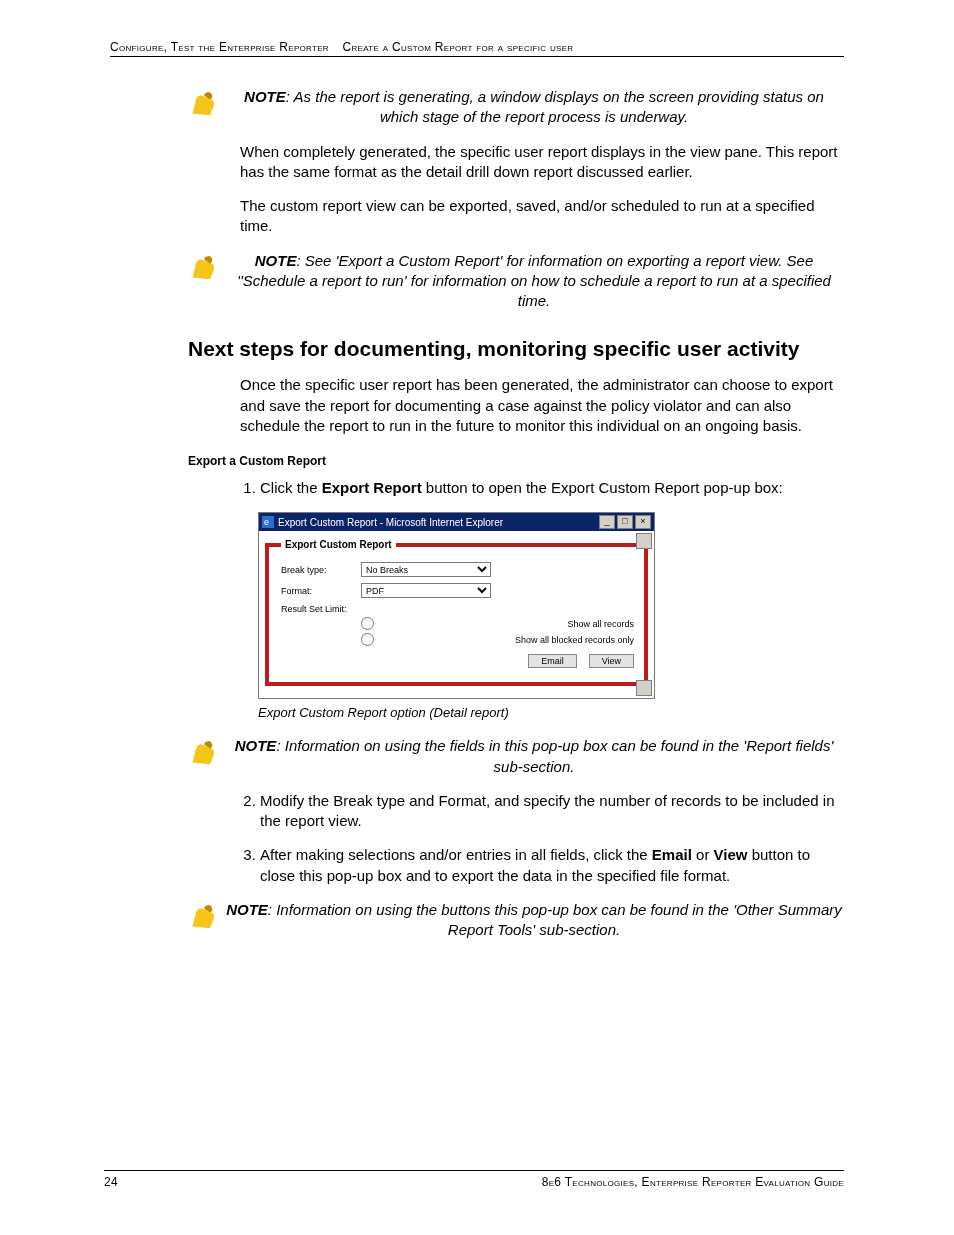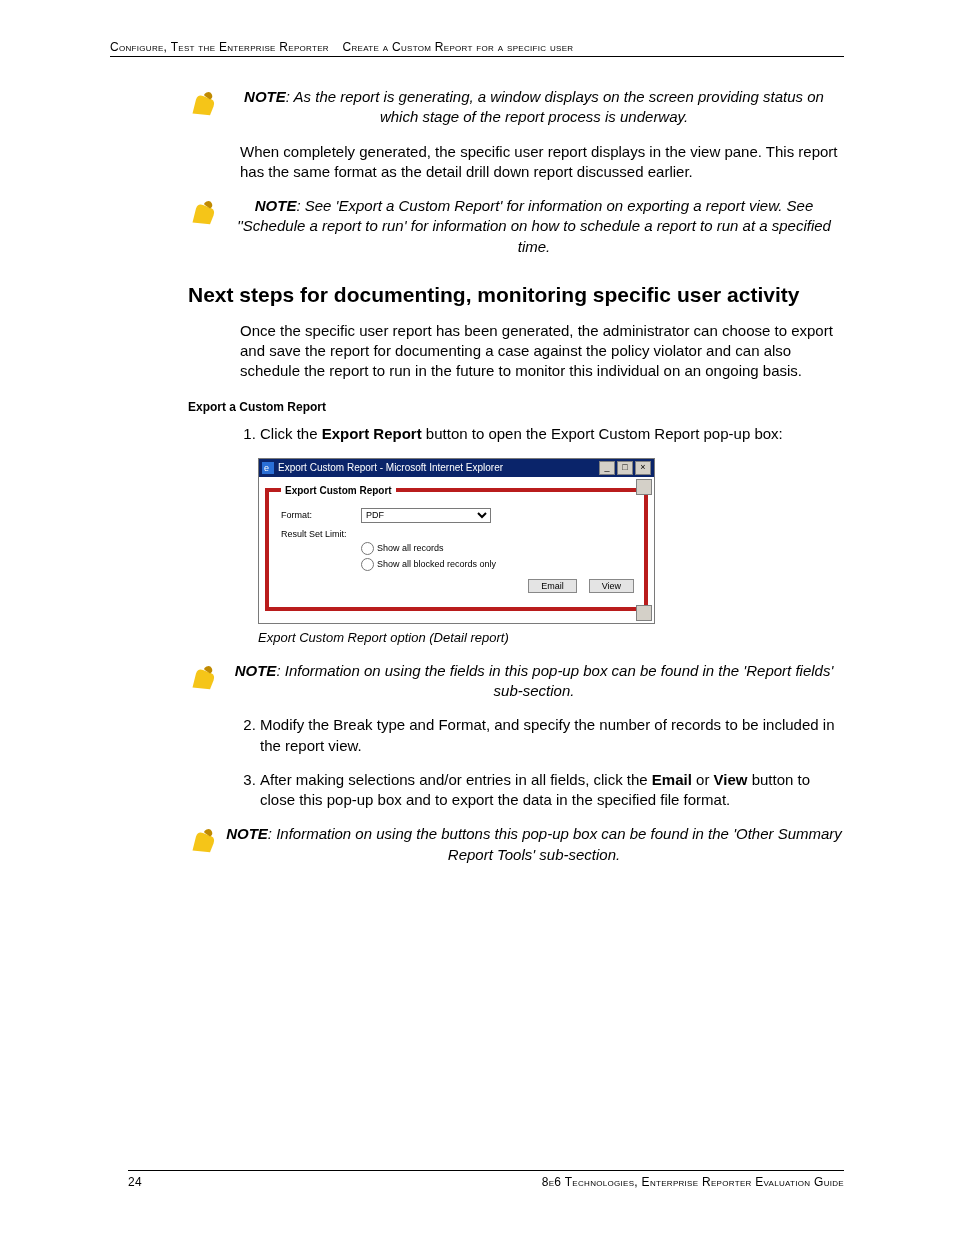--- a/index.html
+++ b/index.html
@@ -115,29 +115,29 @@
   .popup fieldset {
     border:4px solid #b91c1c; padding:6px 10px 14px 12px; margin:0;
   }
   .popup legend { font-size:10px; font-weight:bold; padding:0 4px;}
   .popup .row { display:flex; align-items:center; font-size:9px; margin-top:6px;}
   .popup .row .lbl { width:80px;}
   .popup select, .popup input[type=text]{
     font-size:9px; border:1px solid #7a7a7a; background:#fff; height:15px;
   }
   .popup .radio-col { margin-left:80px; font-size:9px;}
-  .popup .radio-col label { display:flex; align-items:center; gap:3px; margin-top:3px;}
+  .popup .radio-col label { display:flex; align-items:center; gap:3px; margin-top:3px;justify-content:space-between;}
   .popup .radio-col input[type=radio]{margin:0;}
   .popup .btn-row { display:flex; justify-content:flex-end; gap:12px; margin-top:8px; font-size:9px;}
   .popup button {
     font-size:9px; padding:1px 12px; background:#e4e4e4; border:1px solid #888;
   }
   
   .footer {
-    position:absolute; bottom:46px; left:128px; right:110px;
+    position:absolute; bottom:46px; left:104px; right:110px;
     border-top:1px solid #000; padding-top:4px;
     display:flex; justify-content:space-between;
     font-size:12px; font-variant:small-caps; letter-spacing:0.3px;
   }
 </style>
 </head>
 <body>
 
 <div class="page">
 
@@ -150,20 +150,21 @@
     <span class="note-icon">
       <svg viewBox="0 0 32 32" width="28" height="28">
           <path fill="#f5c518" d="M4 28 L8 12 Q10 6 16 8 L26 12 Q30 14 28 20 L24 30 Z"></path>
           <path fill="#c08a00" d="M20 4 Q24 2 26 6 Q28 10 24 12 L18 8 Q16 6 20 4 Z"></path>
         </svg>
     </span>
     <div class="note-text"><span class="lead">NOTE</span>: As the report is generating, a window displays on the screen providing status on which stage of the report process is underway.</div>
   </div>
 
   <p class="body-para">When completely generated, the specific user report displays in the view pane. This report has the same format as the detail drill down report discussed earlier.</p>
+  <p class="body-para">The custom report view can be exported, saved, and/or scheduled to run at a specified time.</p>
 
   <div class="note-block">
     <span class="note-icon">
       <svg viewBox="0 0 32 32" width="28" height="28">
           <path fill="#f5c518" d="M4 28 L8 12 Q10 6 16 8 L26 12 Q30 14 28 20 L24 30 Z"></path>
           <path fill="#c08a00" d="M20 4 Q24 2 26 6 Q28 10 24 12 L18 8 Q16 6 20 4 Z"></path>
         </svg>
     </span>
     <div class="note-text"><span class="lead">NOTE</span>: See 'Export a Custom Report' for information on exporting a report view. See ''Schedule a report to run' for information on how to schedule a report to run at a specified time.</div>
   </div>
@@ -192,20 +193,26 @@
         <div class="win-btn">_</div>
         <div class="win-btn">□</div>
         <div class="win-btn">×</div>
       </div>
     </div>
     <div class="canvas">
       <div class="scroll-stub"></div>
       <fieldset>
         <legend>Export Custom Report</legend>
         <div class="row">
+          <span class="lbl">Break type:</span>
+          <select style="width:130px">
+            <option>No Breaks</option>
+          </select>
+        </div>
+        <div class="row">
           <span class="lbl">Format:</span>
           <select style="width:130px">
             <option>PDF</option>
           </select>
         </div>
         <div class="row" style="align-items:flex-start">
           <span class="lbl">Result Set Limit:</span>
         </div>
         <div class="radio-col">
           <label>

